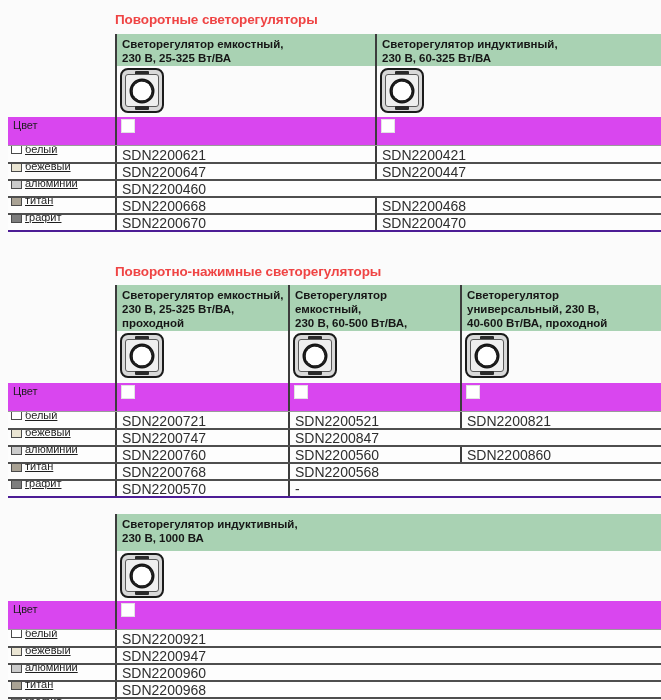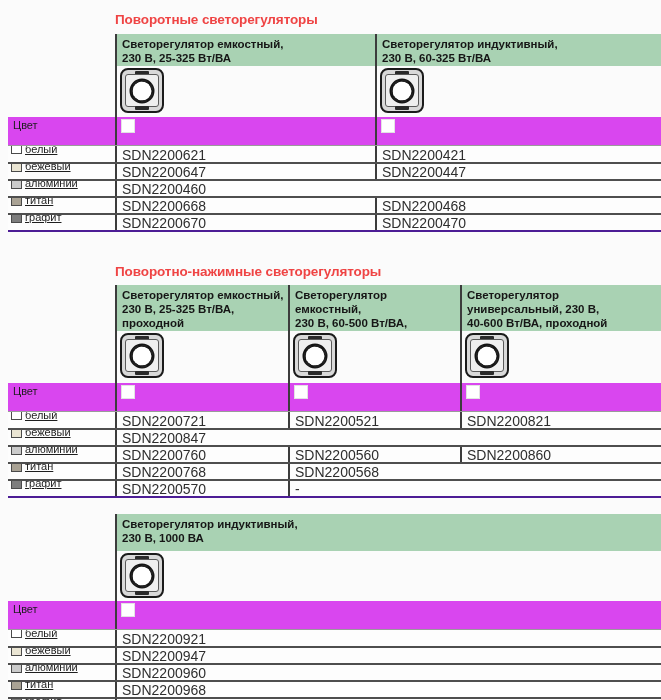--- a/index.html
+++ b/index.html
@@ -223,20 +223,21 @@
         </div>
       <div class="pcell">SDN2200721</div>
       <div class="pcell">SDN2200521</div>
       <div class="pcell">SDN2200821</div>
     </div>
     <div class="row data-row">
       <div class="lcell">
           <span class="swatch" style="background: rgb(234, 229, 211);"></span>
           <span>бежевый</span>
         </div>
+      <div class="pcell">SDN2200747</div>
       <div class="pcell">SDN2200847</div>
     </div>
     <div class="row data-row">
       <div class="lcell">
           <span class="swatch" style="background: rgb(203, 203, 203);"></span>
           <span>алюминий</span>
         </div>
       <div class="pcell">SDN2200760</div>
       <div class="pcell">SDN2200560</div>
       <div class="pcell">SDN2200860</div>

